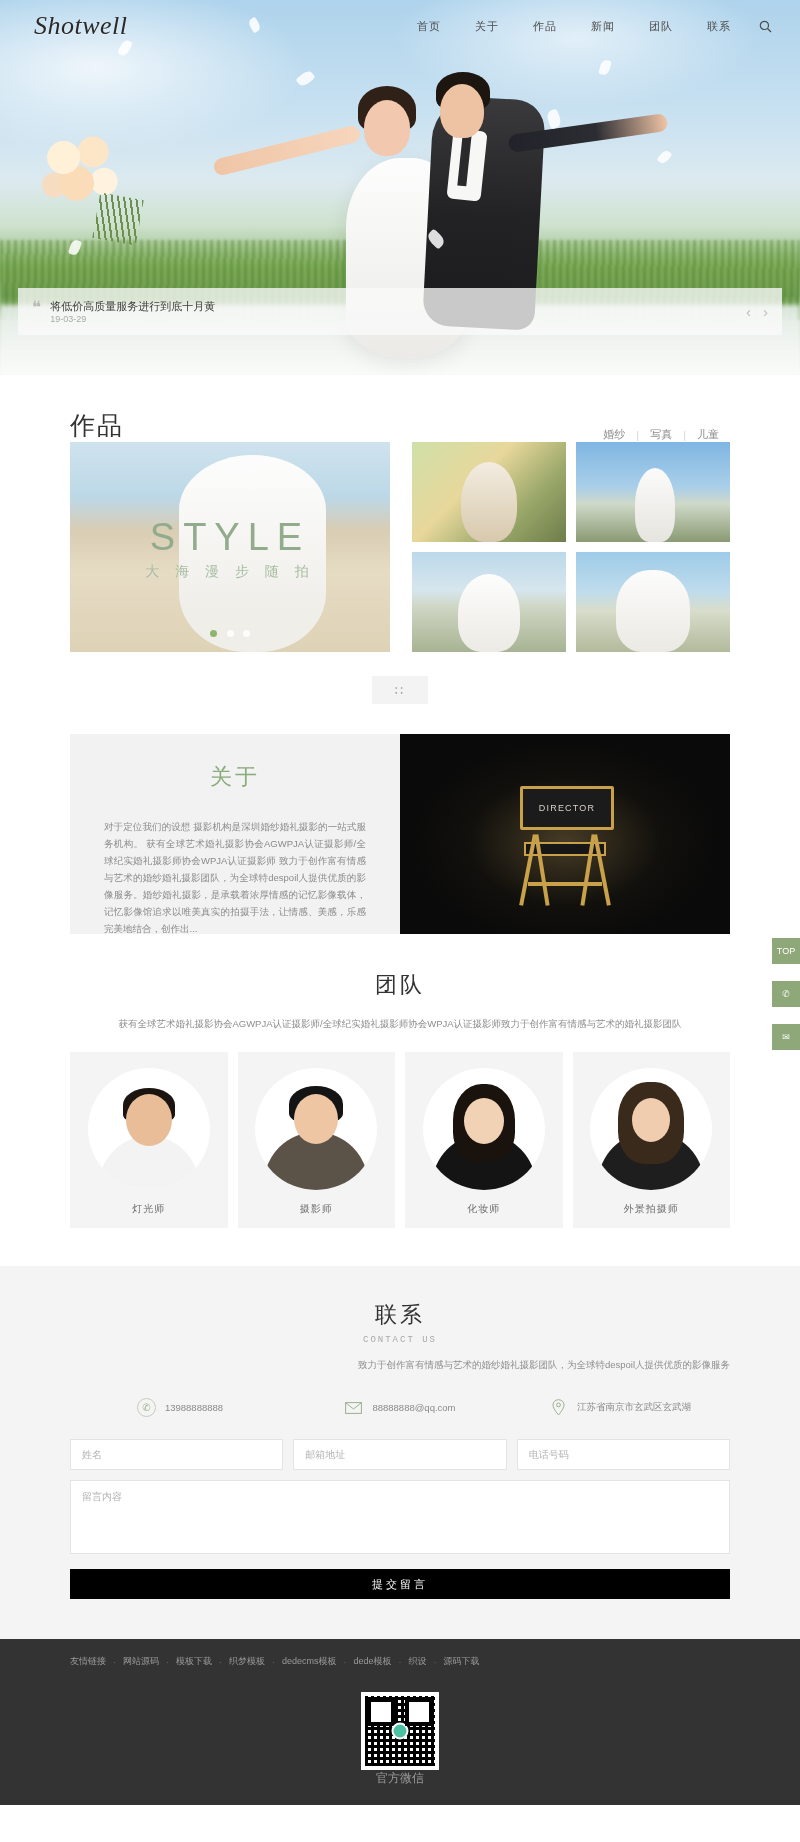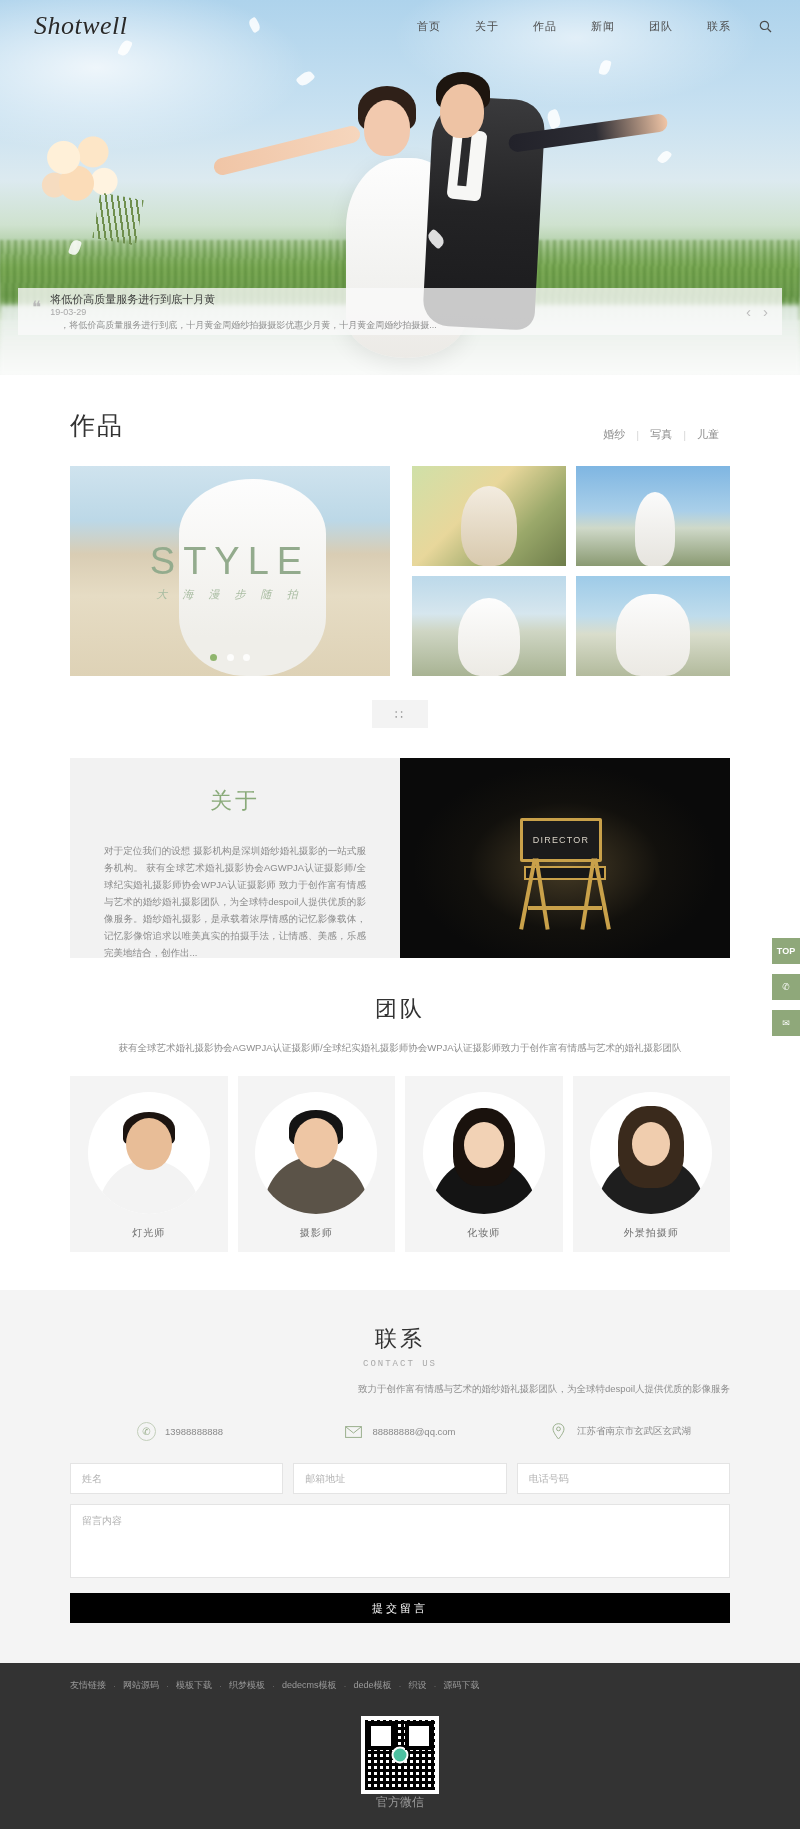--- a/index.html
+++ b/index.html
@@ -148,21 +148,21 @@
   .news-arrows span { cursor: pointer; }
 
   
   .works { padding: 34px 0 0; }
   .works-head { display: flex; align-items: flex-end; }
   .works-title { font-size: 25px; color: #333; font-weight: normal; letter-spacing: 2px; }
   .works-filter { margin-left: auto; display: flex; align-items: center; font-size: 11px; color: #8d8d8d; }
   .works-filter a { color: #8d8d8d; text-decoration: none; padding: 0 11px; }
   .works-filter .sep { color: #d8d8d8; }
 
-  .grid { display: flex; gap: 22px; margin-top: 24px; }
+  .grid { display: flex; gap: 22px; }
   .grid-left { width: 320px; position: relative; }
   .grid-right { flex: 1; display: flex; flex-wrap: wrap; gap: 10px; }
   .cell { position: relative; overflow: hidden; }
   .big { height: 210px; }
   .sm { width: calc(50% - 5px); height: 100px; }
 
   .ph { width: 100%; height: 100%; position: relative; }
   .ph-beach {
     background: linear-gradient(180deg,#cfe3ee 0%, #bcd8e7 26%, #d9cdb4 42%, #e6dcc4 62%, #ded2b6 100%);
   }
@@ -171,21 +171,21 @@
     background: linear-gradient(180deg,#fdfdfd,#efeee9 80%);
     border-radius: 50% 50% 46% 46% / 28% 28% 30% 30%;
   }
   .style-text {
     position: absolute; left: 0; right: 0; top: 74px; text-align: center; z-index: 3;
   }
   .style-text .st-main {
     font-size: 38px; letter-spacing: 8px; color: #93ab8d; font-weight: 300;
     font-family: "Liberation Sans", sans-serif;
   }
-  .style-text .st-sub { font-size: 11px; letter-spacing: 6px; color: #a8bca1; margin-top: 4px; font-style: italic; }
+  .style-text .st-sub { font-size: 14px; letter-spacing: 6px; color: #a8bca1; margin-top: 4px; }
   .dots { position: absolute; left: 0; right: 0; bottom: 12px; text-align: center; z-index: 4; }
   .dots i {
     display: inline-block; width: 7px; height: 7px; border-radius: 50%;
     background: rgba(255,255,255,.85); margin: 0 3px;
   }
   .dots i.on { background: #8fb56d; }
 
   .ph-a { background: linear-gradient(135deg,#cfe0a8 0%, #e8d79b 40%, #9aa86a 70%, #6e7d4a 100%); }
   .ph-a::after { content:""; position:absolute; left:32%; top:20%; width:36%; height:80%; background: linear-gradient(180deg,#f3ece0,#d8c9ad); border-radius:50% 50% 40% 40%; }
   .ph-b { background: linear-gradient(180deg,#7fb6e2 0%, #a9cfe9 45%, #cfd9c9 62%, #8a9a72 100%); }
@@ -213,21 +213,21 @@
     font-size: 9.5px; color: #8b8b8b; line-height: 17px; text-align: justify;
   }
   .about-right { flex: 1; background: #0a0a0a; position: relative; overflow: hidden; }
   .spot {
     position: absolute; left: 50%; top: 50%; width: 300px; height: 200px;
     transform: translate(-50%,-46%);
     background: radial-gradient(ellipse at center, rgba(120,100,60,.55) 0%, rgba(40,34,20,.25) 45%, rgba(0,0,0,0) 72%);
   }
   .chair { position: absolute; left: 50%; top: 52px; transform: translateX(-50%); width: 118px; height: 120px; }
   .chair .back {
-    position: absolute; left: 14px; top: 8px; width: 82px; height: 44px;
+    position: absolute; left: 14px; top: 0; width: 94px; height: 44px;
     background: #1b1b1b; border: 3px solid #c9a14a; border-radius: 2px;
   }
   .chair .back span {
     position: absolute; inset: 0; display: flex; align-items: center; justify-content: center;
     color: #d8d2c6; font-size: 9px; letter-spacing: 1.2px;
   }
   .chair .seat {
     position: absolute; left: 18px; top: 56px; width: 82px; height: 14px;
     background: #171717; border: 2px solid #c9a14a;
   }
@@ -323,21 +323,21 @@
   }
   .qr-label { color: #9a9a9a; font-size: 12px; }
 
   
   .side {
     position: absolute; right: 0; top: 938px; width: 28px; z-index: 30;
   }
   .side div {
     width: 28px; height: 26px; background: #8fa87a; color: #fff;
     display: flex; align-items: center; justify-content: center;
-    font-size: 9px; margin-bottom: 10px; cursor: pointer; font-weight: bold;
+    font-size: 9px; margin-bottom: 17px; cursor: pointer;
   }
   .page { position: relative; }
 </style>
 </head>
 <body>
 
 <div class="page">
 
   <section class="hero">
     <div class="hero-sky"></div>
@@ -384,21 +384,20 @@
           </svg>
         </div>
       </nav>
     </div>
 
     <div class="news-bar">
       <div class="quote-mark">❝</div>
       <div class="news-txt">
         <div class="news-title">将低价高质量服务进行到底十月黄</div>
         <div class="news-date">19-03-29</div>
-        <div class="news-desc">，将低价高质量服务进行到底，十月黄金周婚纱拍摄摄影优惠少月黄，十月黄金周婚纱拍摄摄...</div>
       </div>
       <div class="news-arrows">
         <span>‹</span>
         <span>›</span>
       </div>
     </div>
   </section>
 
   <section class="works wrap">
     <div class="works-head">

